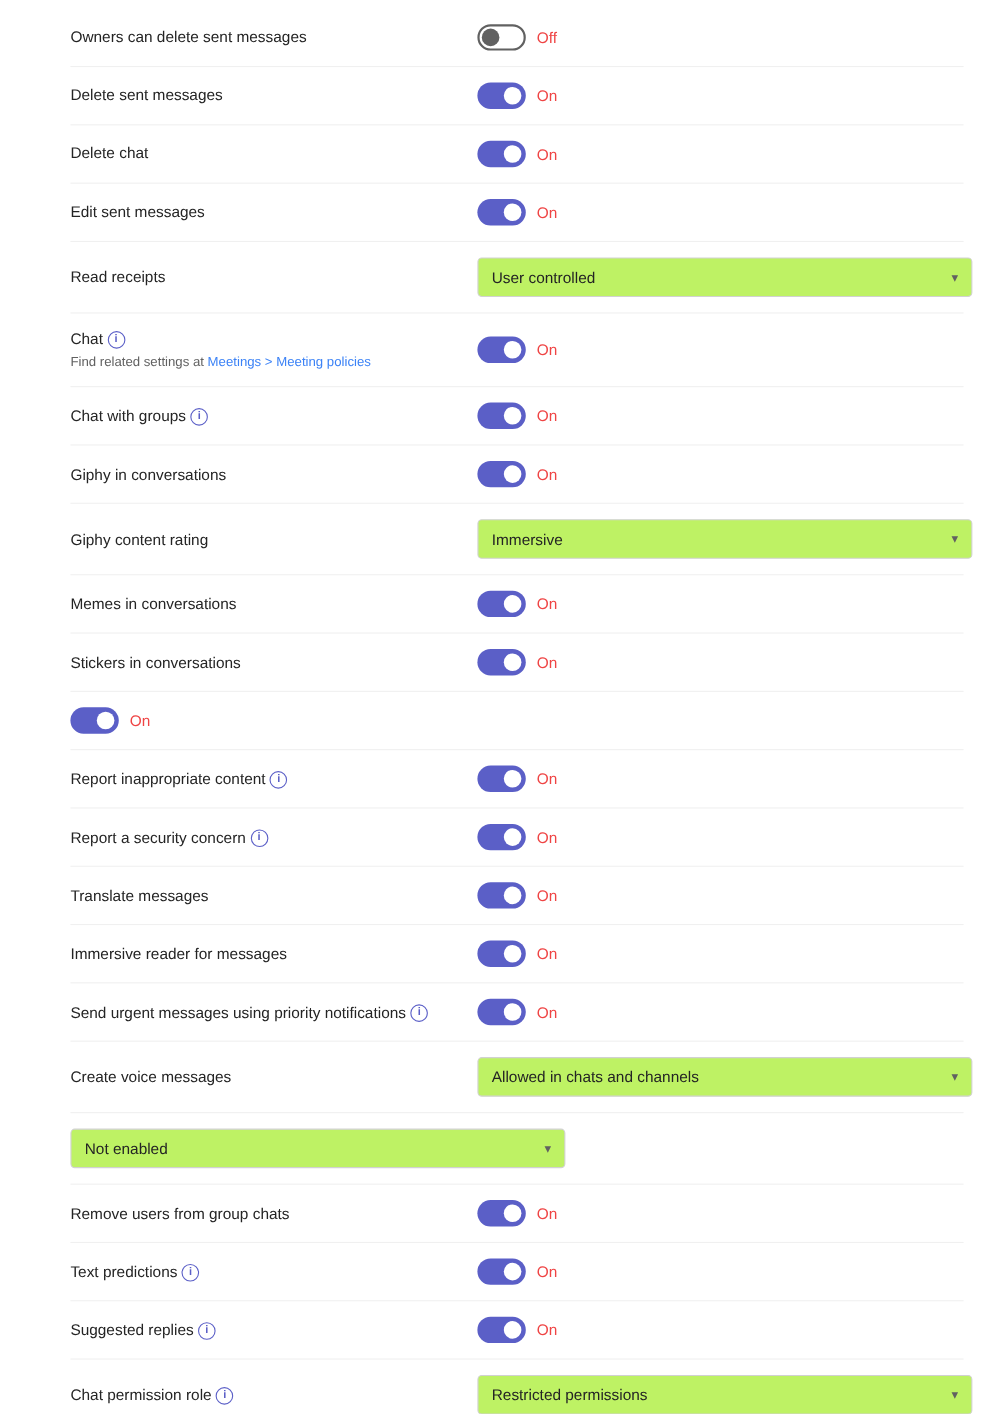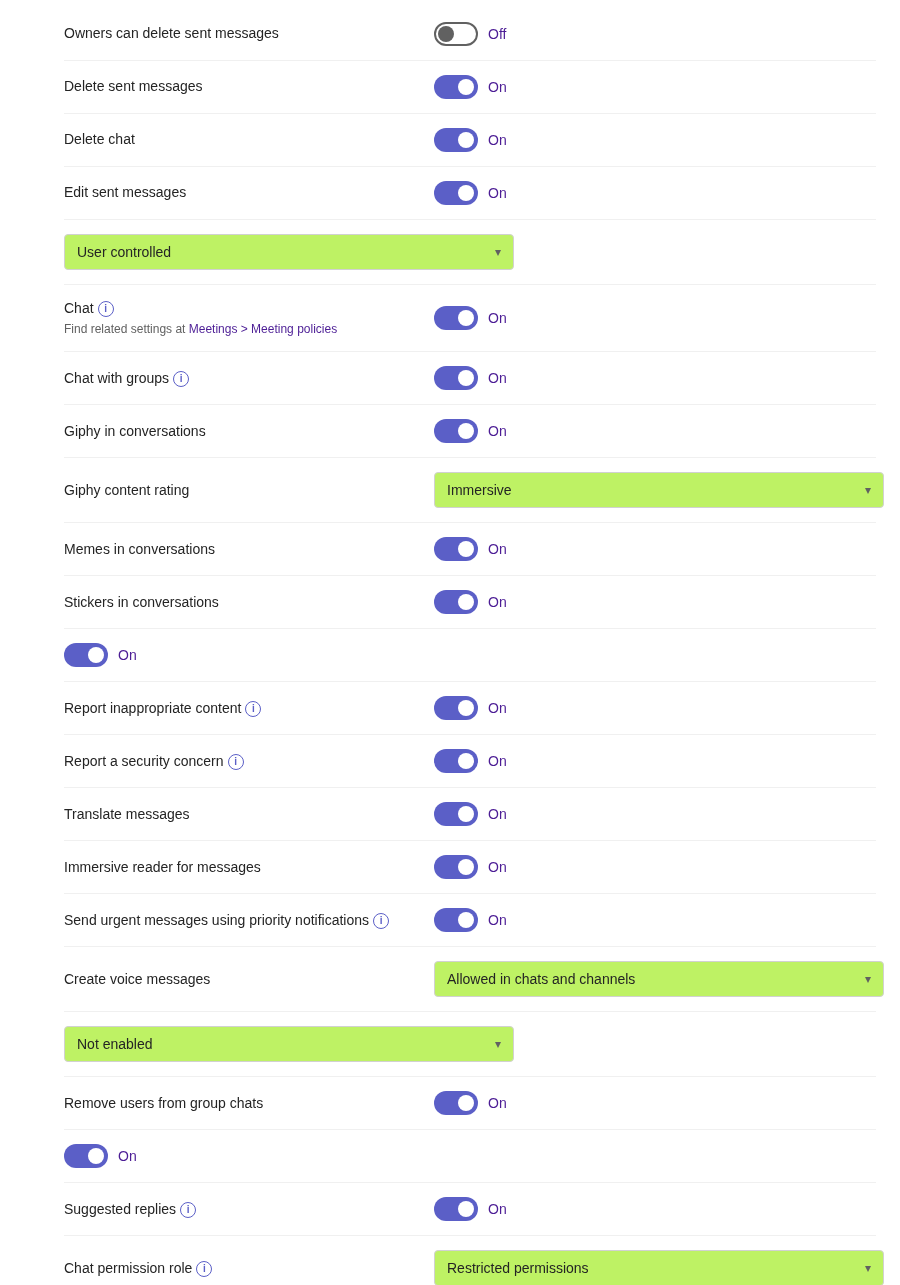--- a/index.html
+++ b/index.html
@@ -31,21 +31,21 @@
       max-width: 370px;
       padding-right: 20px;
       line-height: 1.4;
     }
     .setting-label .sub-label {
       font-size: 12px;
       color: #616161;
       margin-top: 2px;
     }
     .setting-label .link {
-      color: #4c1d95;
+      color: #3b82f6;
       text-decoration: none;
     }
     .setting-control {
       flex: 1;
       display: flex;
       align-items: center;
       gap: 10px;
     }
     
     .toggle {
@@ -71,21 +71,21 @@
       position: absolute;
       top: 4px;
     }
     .toggle.on .thumb { left: 24px; }
     .toggle.off .thumb {
       left: 4px;
       background: #616161;
     }
     .toggle-label {
       font-size: 14px;
-      color: #4c1d95;
+      color: #ef4444;
     }
     
     .dropdown {
       width: 450px;
       height: 36px;
       border: 1px solid #d1d1d1;
       border-radius: 4px;
       display: flex;
       align-items: center;
       justify-content: space-between;
@@ -156,20 +156,21 @@
       <div class="setting-label">Edit sent messages</div>
       <div class="setting-control">
         <div class="toggle on">
           <div class="track"></div>
           <div class="thumb"></div>
         </div>
         <span class="toggle-label">On</span>
       </div>
     </div>
     <div class="setting-row">
+      <div class="setting-label">Read receipts</div>
       <div class="setting-control">
         <div class="dropdown">
           <span class="dropdown-text">User controlled</span>
           <span class="dropdown-chevron">▾</span>
         </div>
       </div>
     </div>
     <div class="setting-row">
       <div class="setting-label">Chat<span class="info-icon">i</span><div class="sub-label">Find related settings at <a class="link" href="#">Meetings &gt; Meeting policies</a></div></div>
       <div class="setting-control">
@@ -309,20 +310,21 @@
       <div class="setting-label">Remove users from group chats</div>
       <div class="setting-control">
         <div class="toggle on">
           <div class="track"></div>
           <div class="thumb"></div>
         </div>
         <span class="toggle-label">On</span>
       </div>
     </div>
     <div class="setting-row">
+      <div class="setting-label">Text predictions<span class="info-icon">i</span></div>
       <div class="setting-control">
         <div class="toggle on">
           <div class="track"></div>
           <div class="thumb"></div>
         </div>
         <span class="toggle-label">On</span>
       </div>
     </div>
     <div class="setting-row">
       <div class="setting-label">Suggested replies<span class="info-icon">i</span></div>

